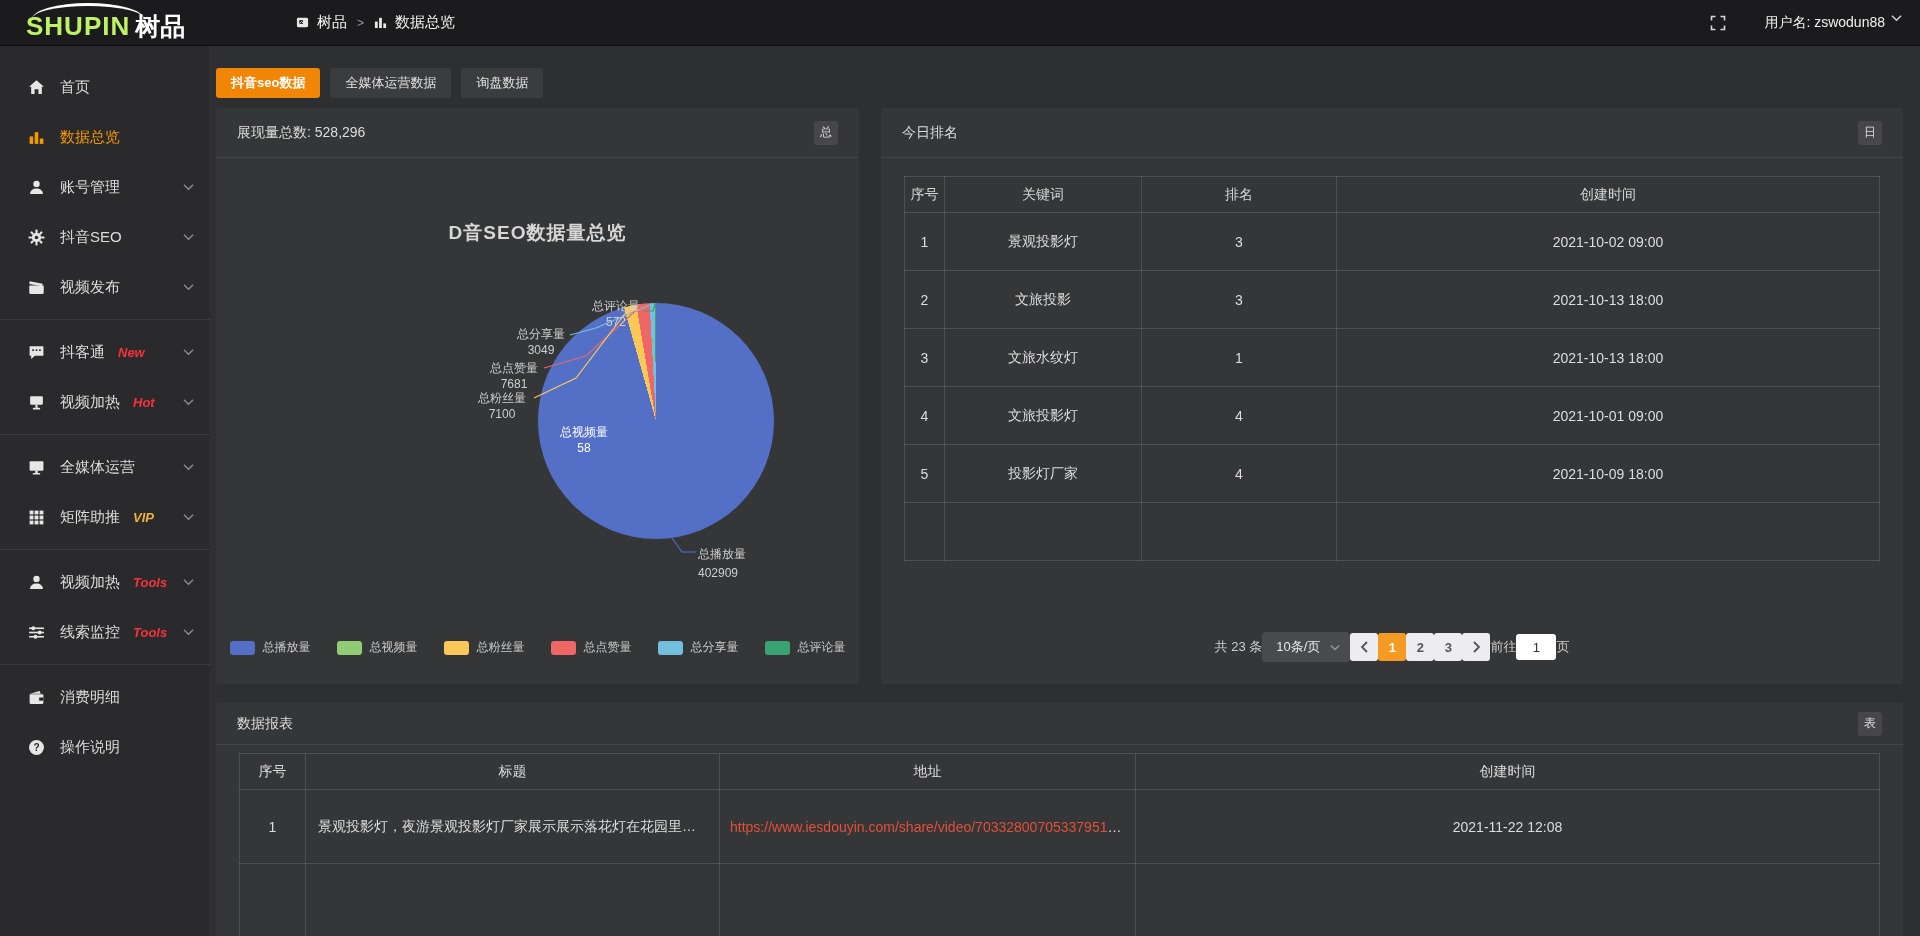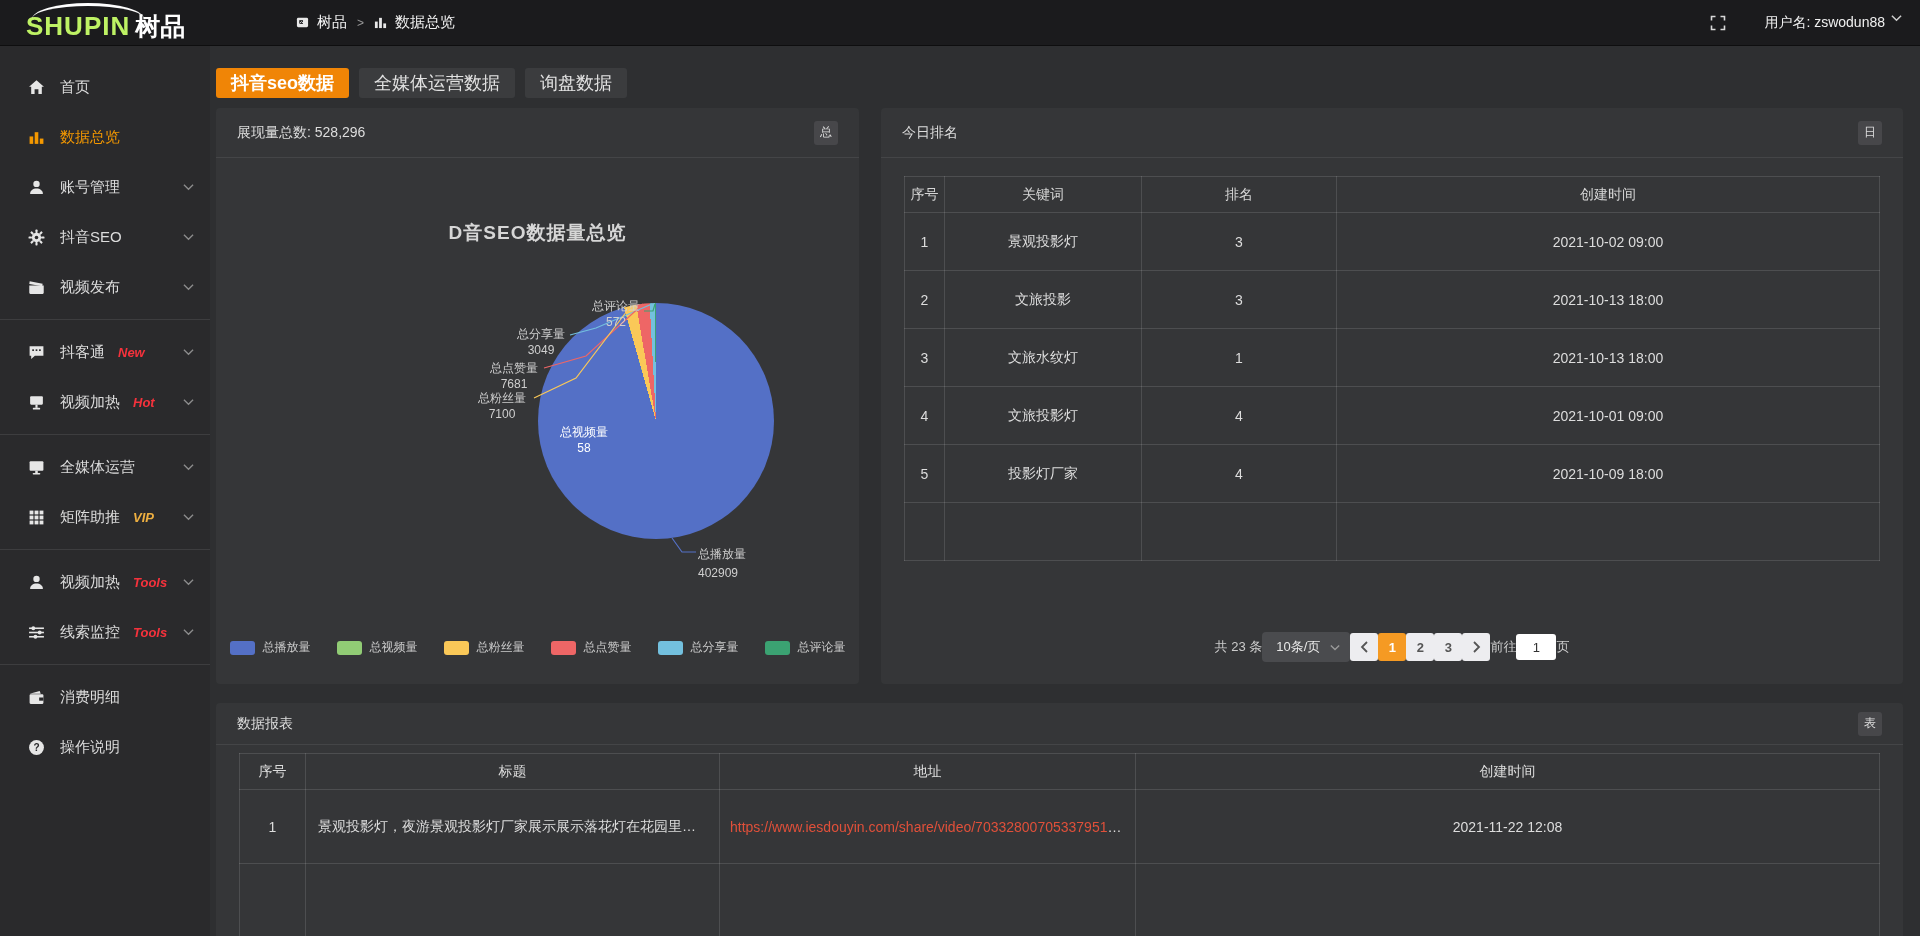--- a/index.html
+++ b/index.html
@@ -28,21 +28,21 @@
   .side-item.active, .side-item.active .s-icon { color:#f49800; }
   .s-badge { font-style:italic; font-weight:bold; font-size:13px; margin-left:13px; }
   .s-badge.red { color:#f5323c; } .s-badge.gold { color:#efb041; }
   .s-arrow { margin-left:auto; color:#8d8d8d; display:flex; }
   .side-divider { height:1px; background:rgba(255,255,255,.09); margin:7px 0; }
 
   
   .content { position:absolute; top:46px; left:210px; width:1710px; height:890px;
              padding:22px 17px 0 6px; overflow:hidden; }
   .tab-row { display:flex; gap:10px; margin-bottom:10px; }
-  .tab { height:30px; padding:0 15px; font-size:18px; color:#e2e2e2; background:#3b3c3e;
+  .tab { height:30px; padding:0 15px; font-size:13px; color:#e2e2e2; background:#3b3c3e;
          border:none; border-radius:3px; display:flex; align-items:center; cursor:pointer; }
   .tab.active { background:#f08506; color:#fff; font-weight:bold; }
 
   .panel { background:#353638; border-radius:4px; }
   .panel-row { display:flex; gap:22px; }
   .left-panel  { width:643px; height:576px; position:relative; flex:none; }
   .right-panel { flex:1; height:576px; position:relative; }
   .panel-head { height:50px; display:flex; align-items:center; justify-content:space-between;
                 padding:0 21px; border-bottom:1px solid rgba(255,255,255,.08);
                 font-size:14px; color:#ddd; }

